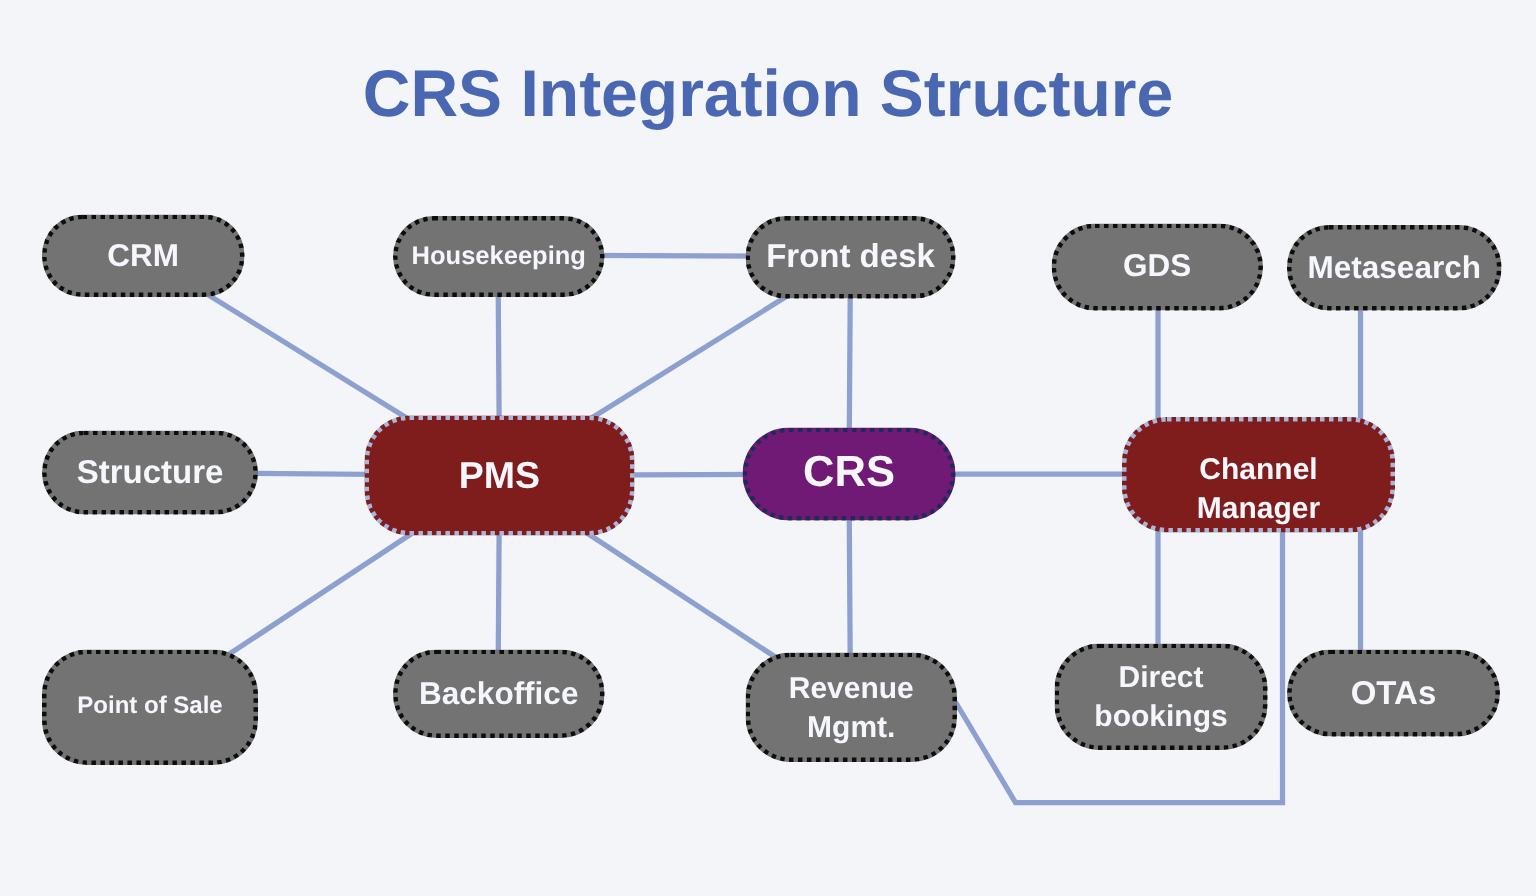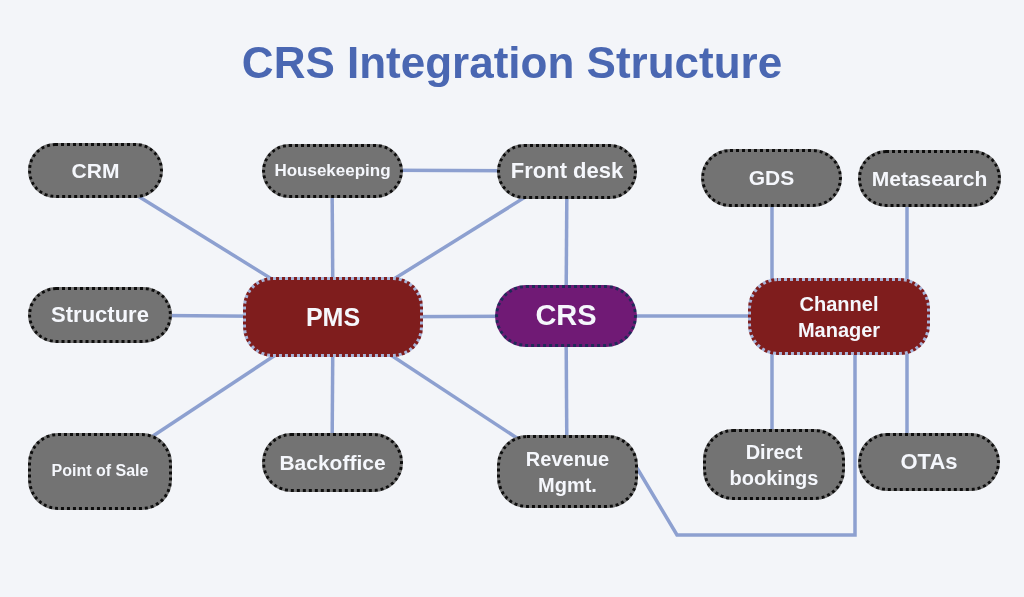--- a/index.html
+++ b/index.html
@@ -87,21 +87,21 @@
   </div>
 
   <div class="node node-dark" style="left:243px;top:277px;width:180px;height:80px;border-radius:30px;font-size:25px;">
     <span>PMS</span>
   </div>
 
   <div class="node node-accent" style="left:495px;top:285px;width:142px;height:62px;border-radius:31px;font-size:29px;">
     <span>CRS</span>
   </div>
 
-  <div class="node node-dark" style="left:748px;top:278px;width:182px;height:77px;border-radius:30px;font-size:20px;">
+  <div class="node node-dark" style="left:748px;top:278px;width:182px;height:77px;border-radius:30px;font-size:20px;justify-content:flex-end;">
     <span>Channel</span>
     <span>Manager</span>
   </div>
 
   <div class="node node-light" style="left:28px;top:433px;width:144px;height:77px;border-radius:30px;font-size:16px;">
     <span>Point of Sale</span>
   </div>
 
   <div class="node node-light" style="left:262px;top:433px;width:141px;height:59px;border-radius:29px;font-size:21px;">
     <span>Backoffice</span>

